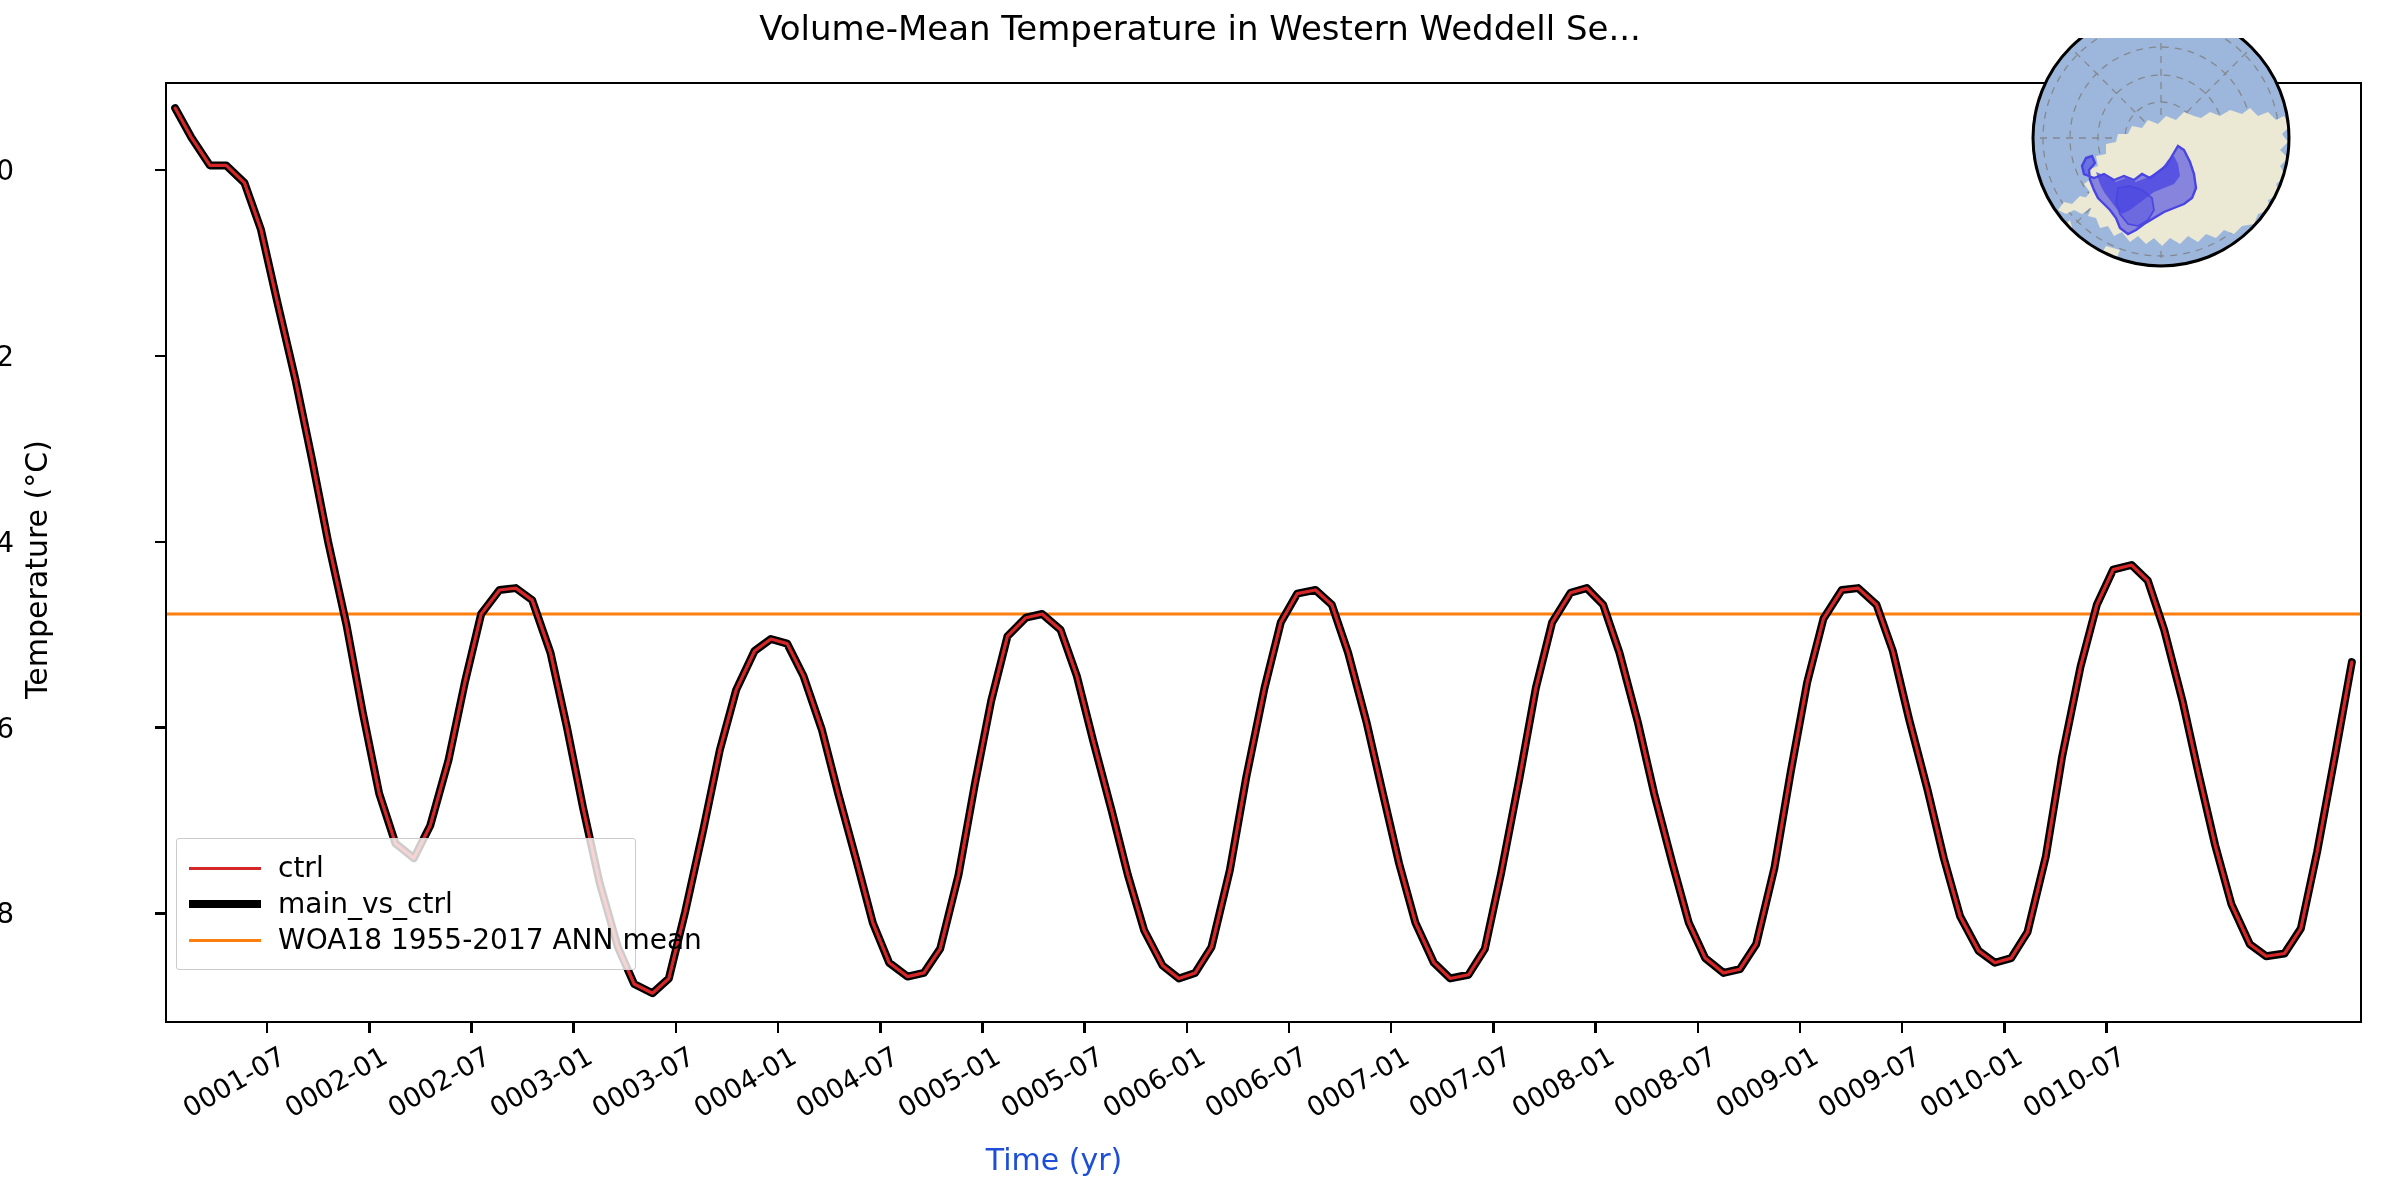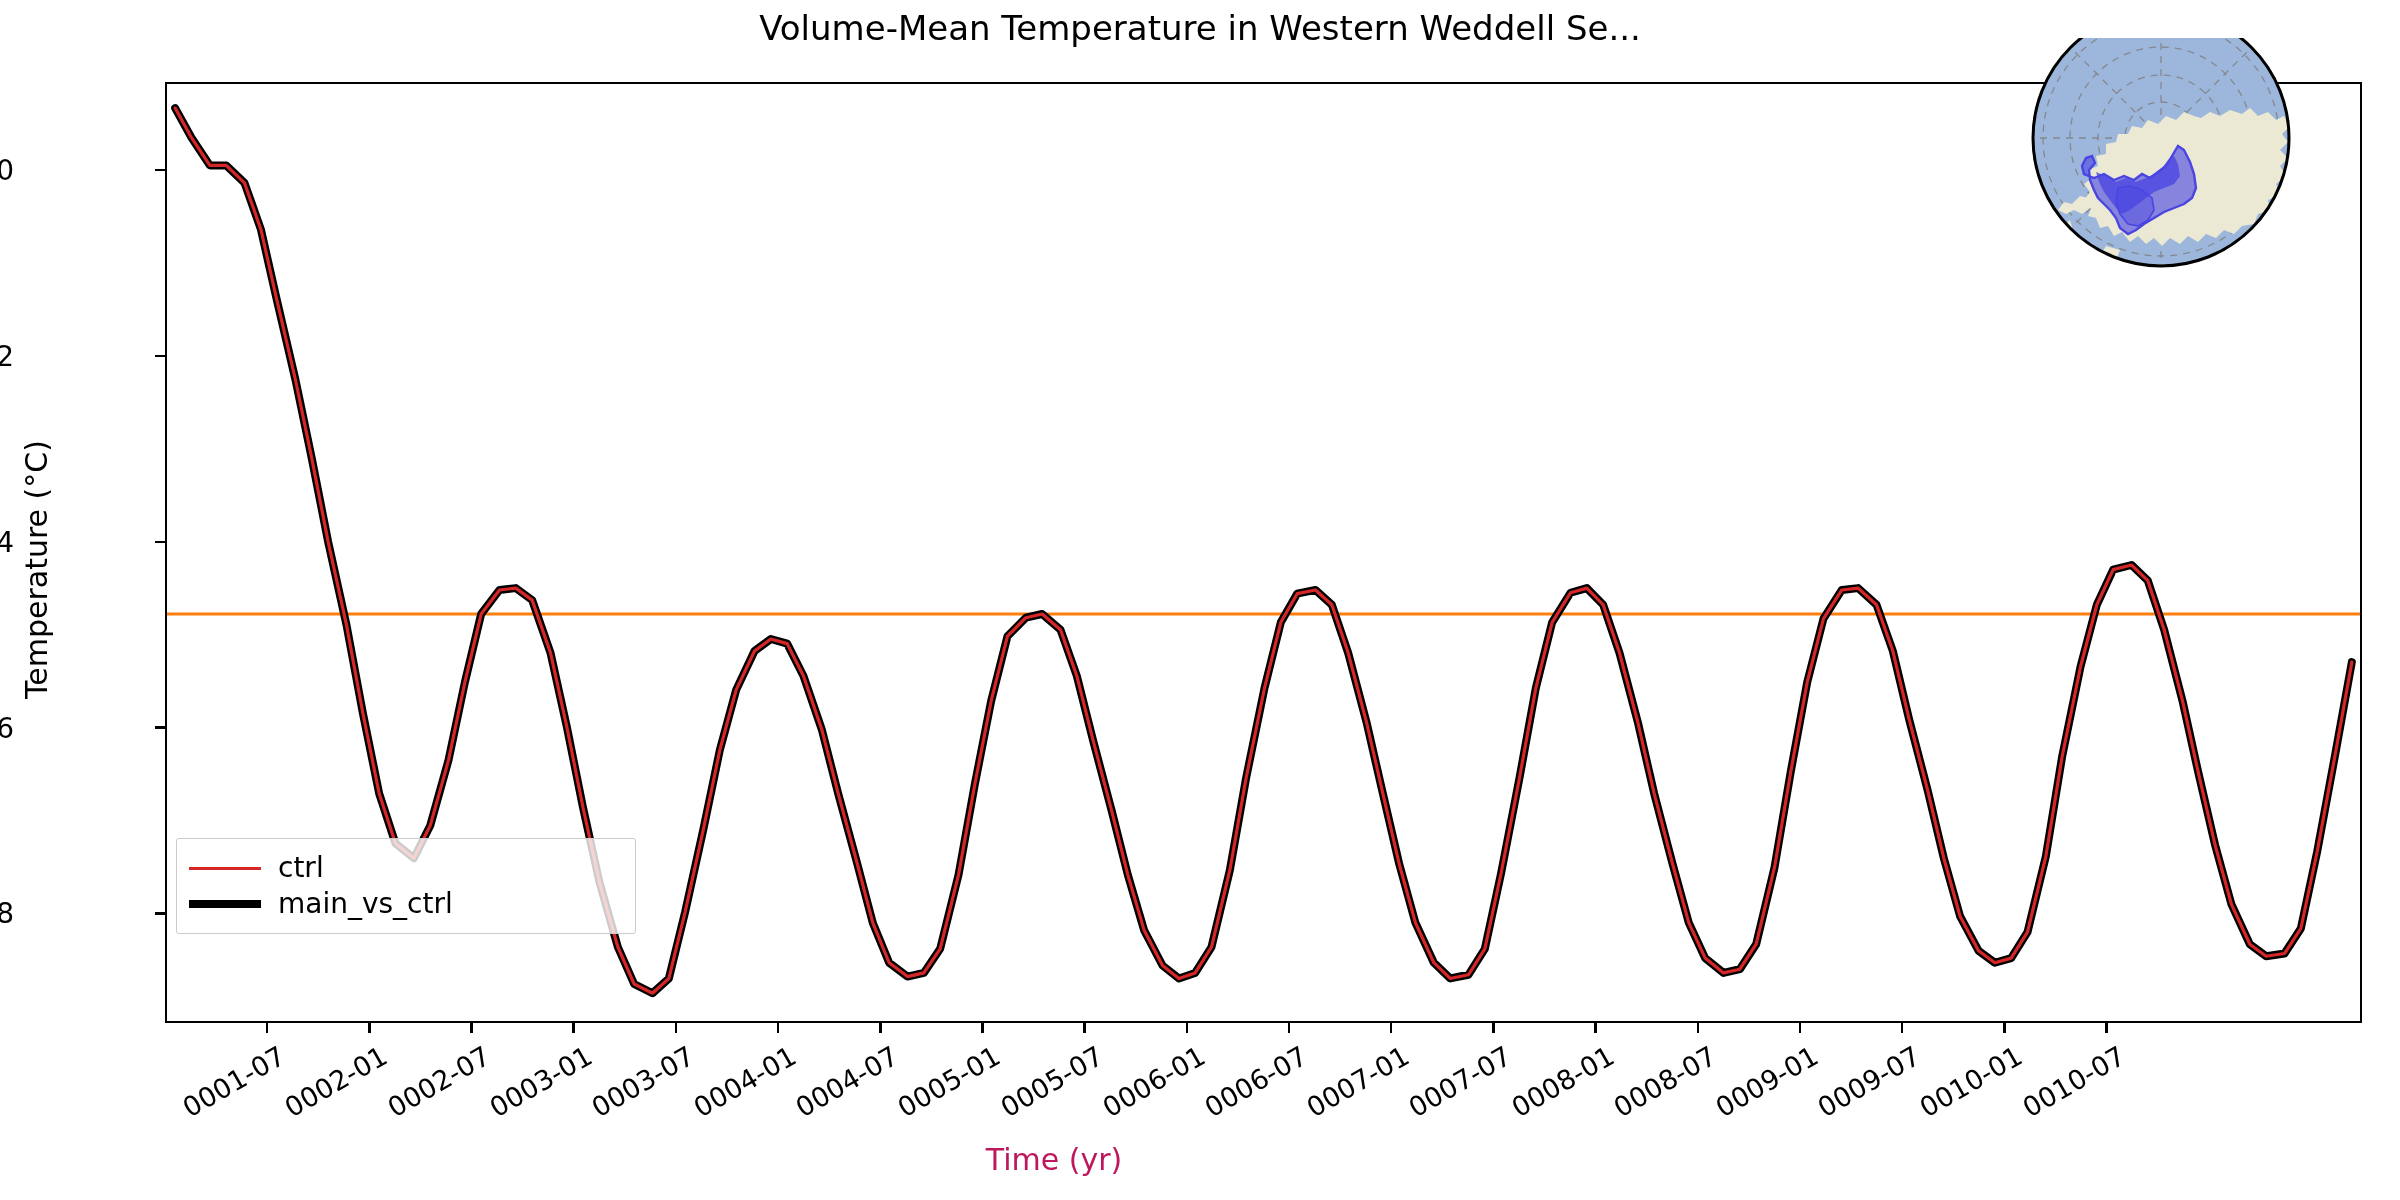--- a/index.html
+++ b/index.html
@@ -93,21 +93,21 @@
     transform: rotate(-90deg);
     white-space: nowrap;
   }
   #x-axis-title {
     position: absolute;
     left: 0;
     top: 1142px;
     width: 2108px;
     text-align: center;
     font-size: 30px;
-    color: #be185d;
+    color: #1d4ed8;
   }
   #legend-box {
     position: absolute;
     left: 176px;
     top: 838px;
     width: 460px;
     padding: 11px 14px 11px 12px;
     background: rgba(255,255,255,0.80);
     border: 1.6px solid #cccccc;
     border-radius: 3px;
@@ -212,20 +212,24 @@
 
   <div id="legend-box">
       <div class="legend-row">
         <div class="legend-swatch" style="border-top: 3.2px solid rgb(214, 39, 40);"></div>
         <div class="legend-label">ctrl</div>
       </div>
       <div class="legend-row">
         <div class="legend-swatch" style="border-top: 8px solid rgb(0, 0, 0);"></div>
         <div class="legend-label">main_vs_ctrl</div>
       </div>
+      <div class="legend-row">
+        <div class="legend-swatch" style="border-top: 3.2px solid rgb(255, 127, 14);"></div>
+        <div class="legend-label">WOA18 1955-2017 ANN mean</div>
+      </div>
     </div>
 
   <div id="inset-map">
     <svg width="400" height="250" viewBox="0 0 400 250">
       <defs>
         <clipPath id="globeClip">
           <circle cx="203" cy="100" r="128"></circle>
         </clipPath>
       </defs>
       <g clip-path="url(#globeClip)">

